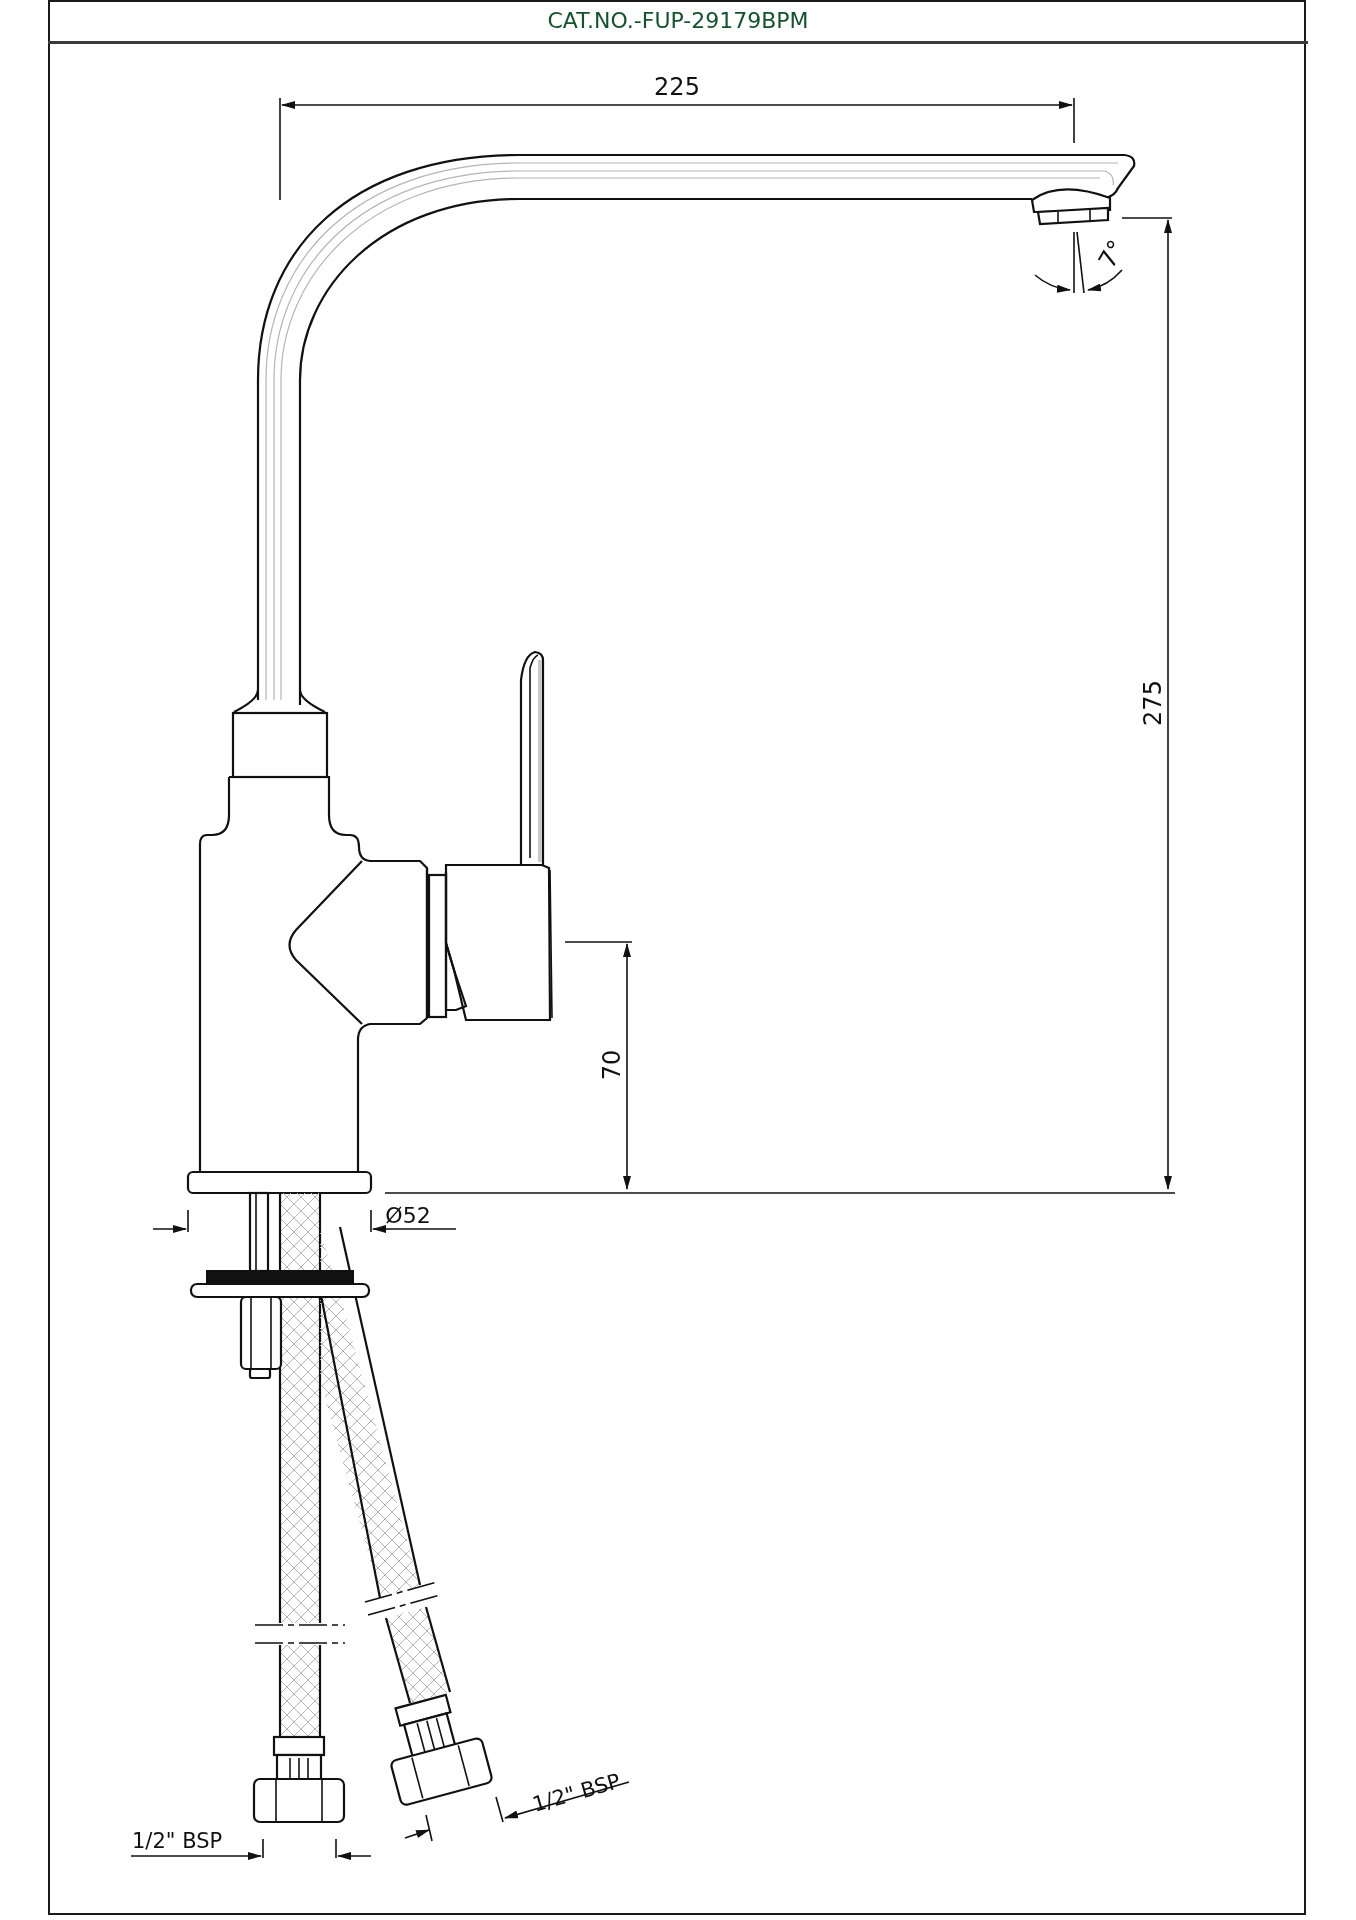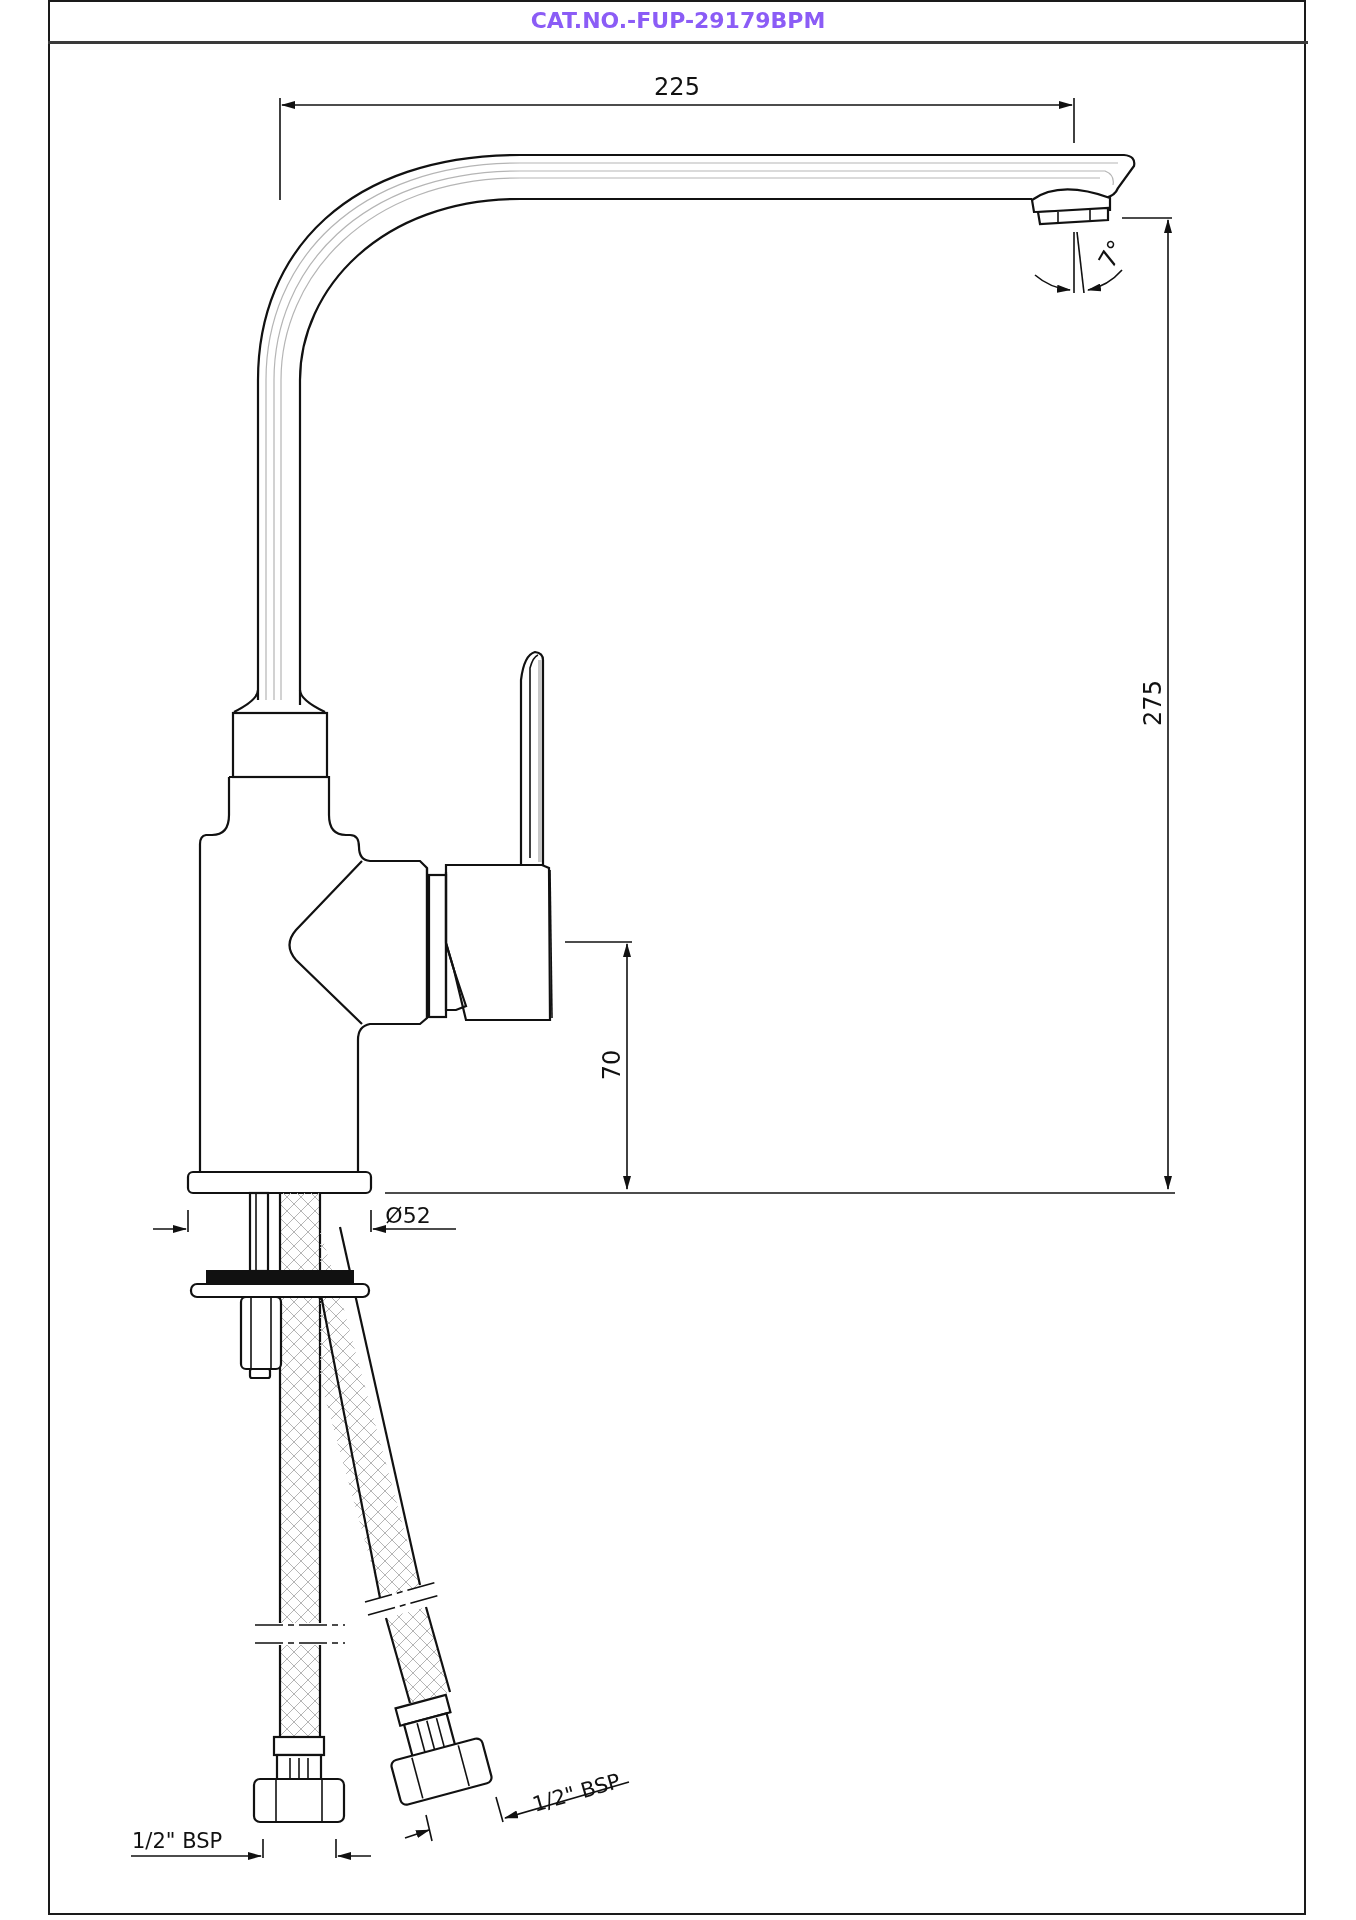--- a/index.html
+++ b/index.html
@@ -1,20 +1,20 @@
 <!DOCTYPE html>
 <html><head>
 <meta charset="utf-8">
 <style>
   html, body { margin: 0; padding: 0; background: #ffffff; }
   body { width: 1356px; height: 1920px; position: relative; overflow: hidden; font-family: "DejaVu Sans", "Liberation Sans", sans-serif; }
   #sheet { position: absolute; left: 0; top: 0; width: 1356px; height: 1920px; }
   .frame { position: absolute; left: 48px; top: 0; width: 1258px; height: 1915px; border: 2px solid #1a1a1a; border-top-width: 2px; box-sizing: border-box; }
   .title-bar { position: absolute; left: 48px; top: 0; width: 1260px; height: 44px; border-bottom: 3px solid #3a3a3a; box-sizing: border-box; display: flex; align-items: center; justify-content: center; }
-  .title-text { font-size: 22px; color: #8b5cf6; letter-spacing: 0px; font-family: "DejaVu Sans", sans-serif; font-weight: bold; }
+  .title-text { font-size: 22px; color: #14532d; letter-spacing: 0px; font-family: "DejaVu Sans", sans-serif; }
   svg text { font-family: "DejaVu Sans", sans-serif; fill: #111; }
   .ln { stroke: #111; stroke-width: 2.2; fill: none; }
   .thin { stroke: #111; stroke-width: 1.6; fill: none; }
   .hl { stroke: #b5b5b5; stroke-width: 1.2; fill: none; }
   .dim { stroke: #111; stroke-width: 1.6; fill: none; }
   .fillw { fill: #ffffff; }
 </style>
 </head>
 <body>
 

